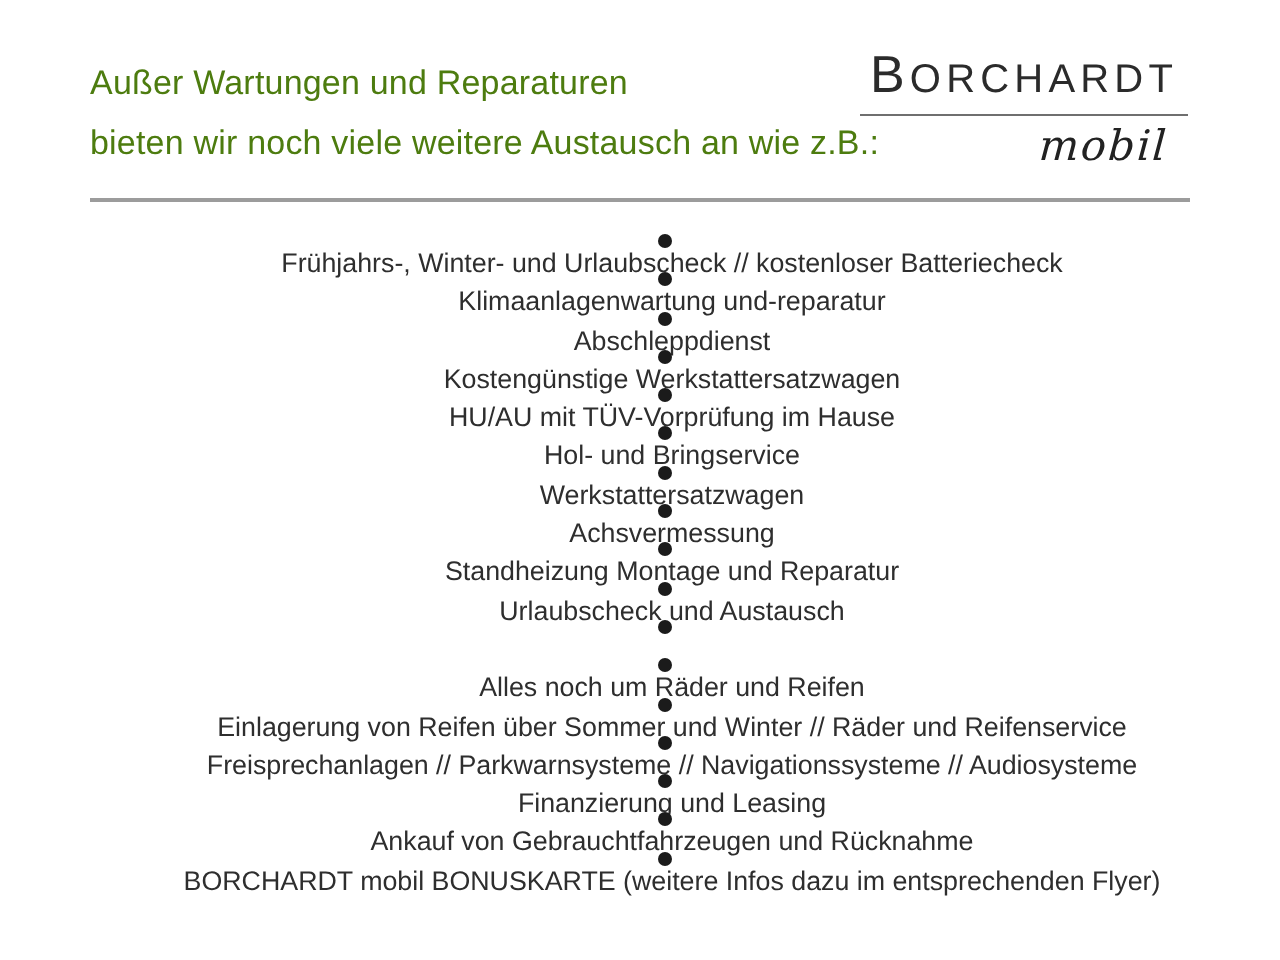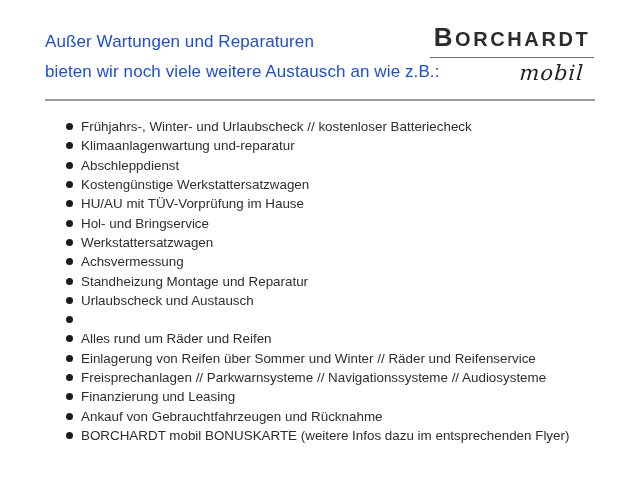--- a/index.html
+++ b/index.html
@@ -15,35 +15,35 @@
     overflow: hidden;
     font-family: "Liberation Sans", sans-serif;
   }
   .heading {
     position: absolute;
     top: 27px;
     left: 45px;
     width: 480px;
     font-size: 17px;
     line-height: 30px;
-    color: #1d4ed8;
+    color: #4d7c0f;
     letter-spacing: 0.1px;
   }
   .heading p {
     margin: 0;
   }
   .logo {
     position: absolute;
     top: 22px;
     right: 46px;
     width: 164px;
   }
   .logo-name {
     font-size: 20px;
-    font-weight: 700;
+    font-weight: 400;
     letter-spacing: 2.6px;
     color: #2b2b2b;
     text-align: center;
     padding-bottom: 4px;
     border-bottom: 1.5px solid #6f6f6f;
     white-space: nowrap;
   }
   .logo-name::first-letter {
     font-size: 26px;
   }
@@ -75,20 +75,21 @@
     padding: 0;
     list-style: none;
   }
   .service-item {
     display: flex;
     align-items: center;
     height: 19.3px;
     font-size: 13.4px;
     color: #2e2e2e;
     white-space: nowrap;
+    flex-direction: column;
   }
   .bullet {
     flex: none;
     width: 7px;
     height: 7px;
     border-radius: 50%;
     background: #1b1b1b;
     margin-right: 8px;
   }
 </style>
@@ -148,21 +149,21 @@
       </li>
       <li class="service-item">
         <span class="bullet"></span>
         <span>Urlaubscheck und Austausch</span>
       </li>
       <li class="service-item">
         <span class="bullet"></span>
       </li>
       <li class="service-item">
         <span class="bullet"></span>
-        <span>Alles rund um Räder und Reifen</span>
+        <span>Alles noch um Räder und Reifen</span>
       </li>
       <li class="service-item">
         <span class="bullet"></span>
         <span>Einlagerung von Reifen über Sommer und Winter // Räder und Reifenservice</span>
       </li>
       <li class="service-item">
         <span class="bullet"></span>
         <span>Freisprechanlagen // Parkwarnsysteme // Navigationssysteme // Audiosysteme</span>
       </li>
       <li class="service-item">

